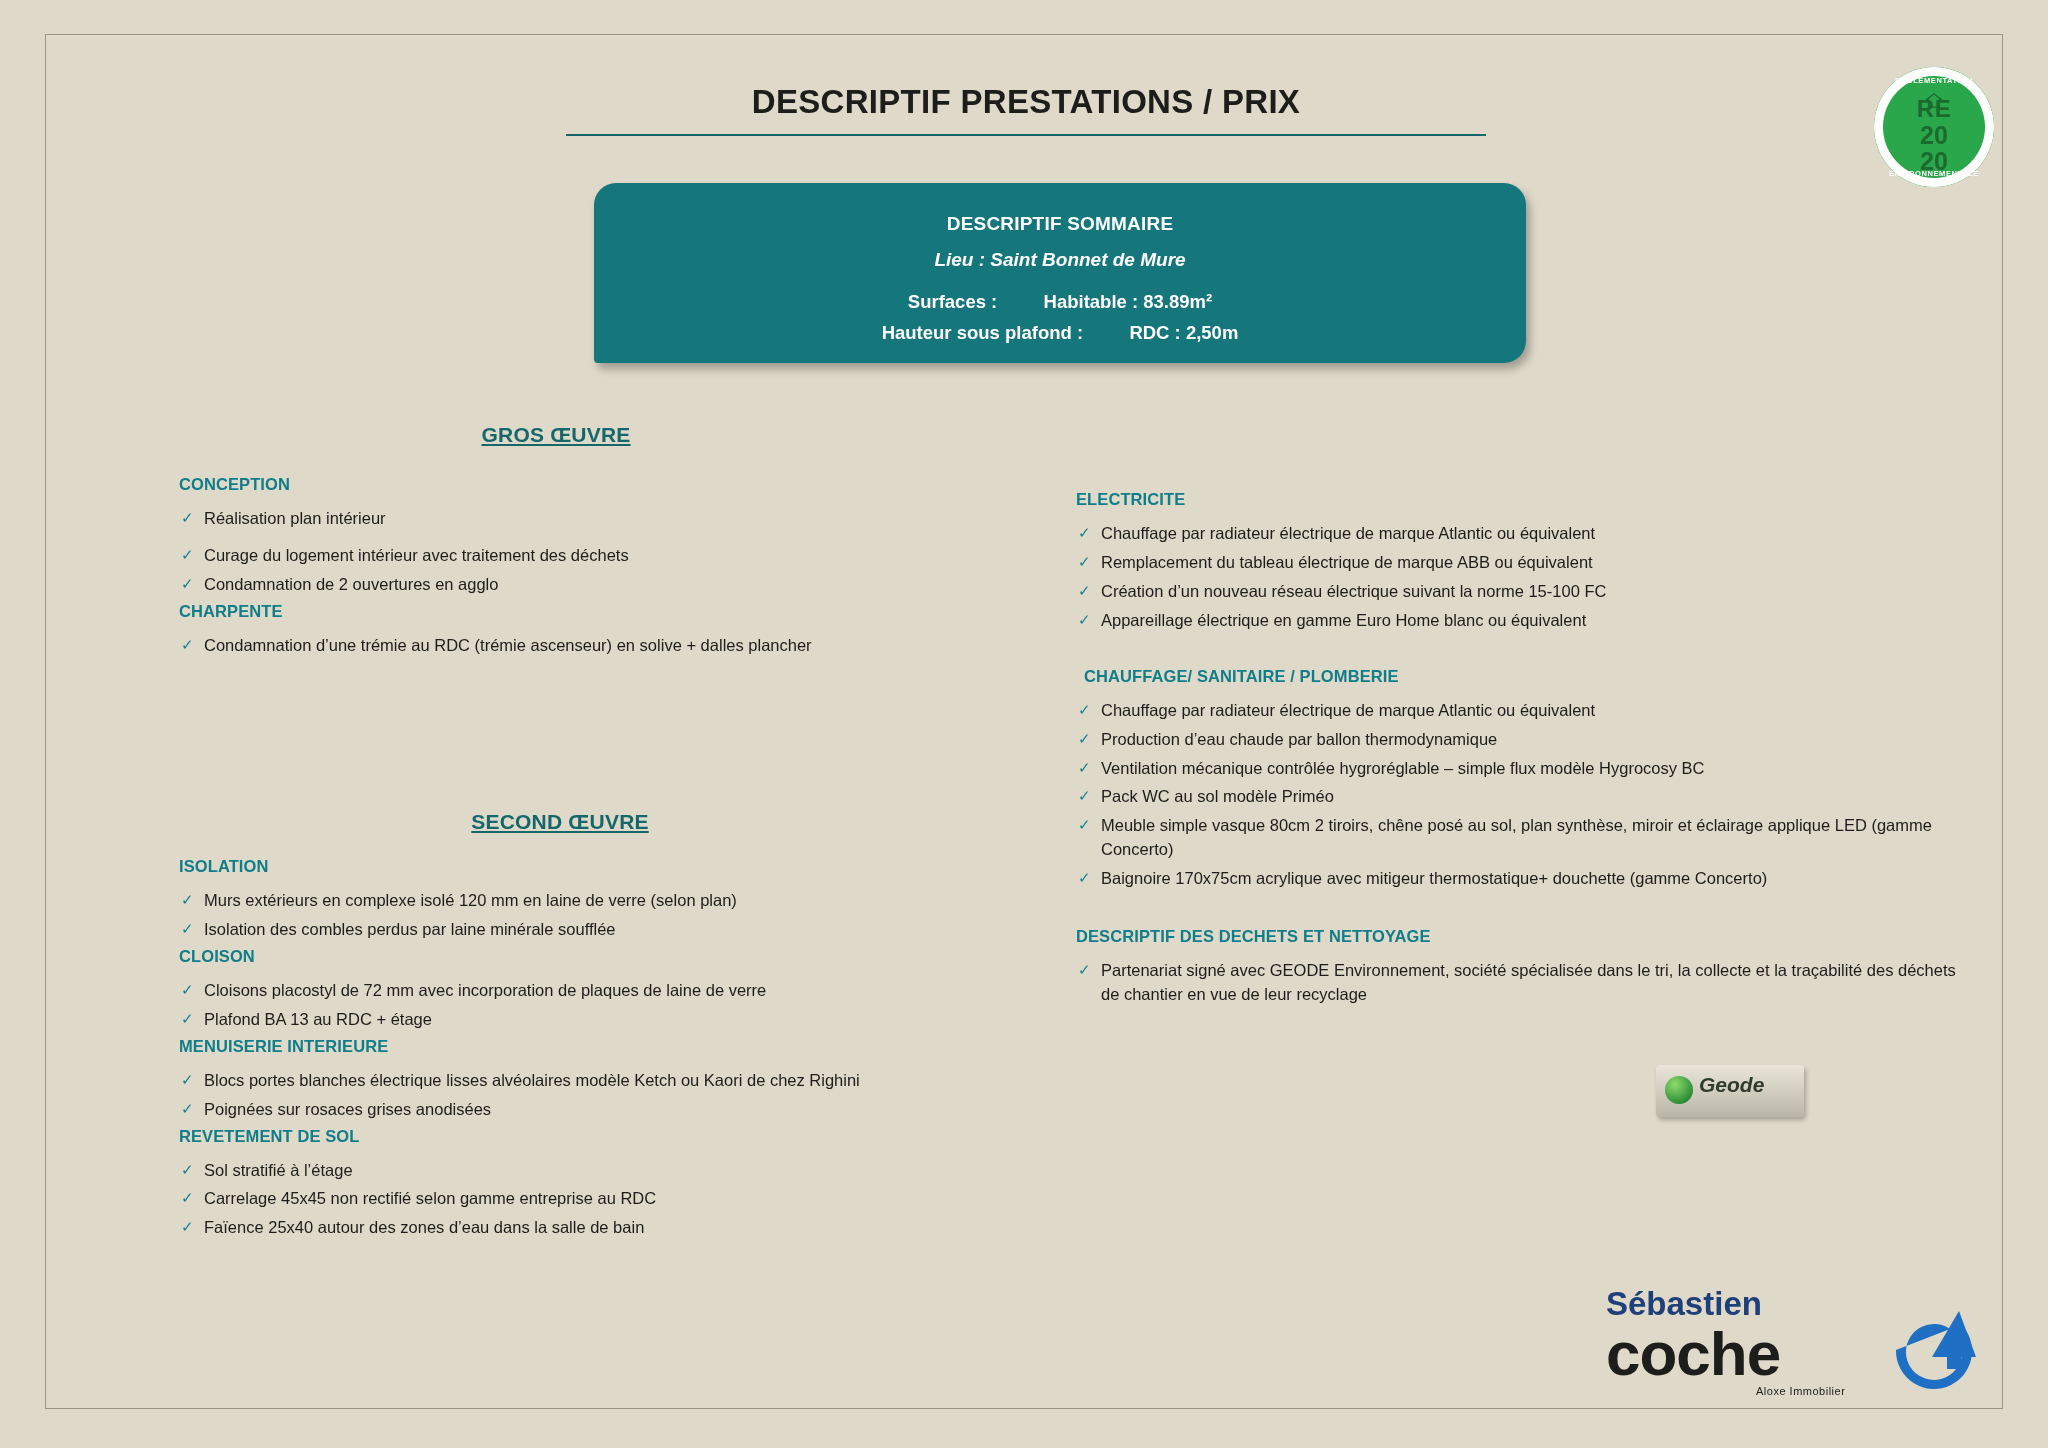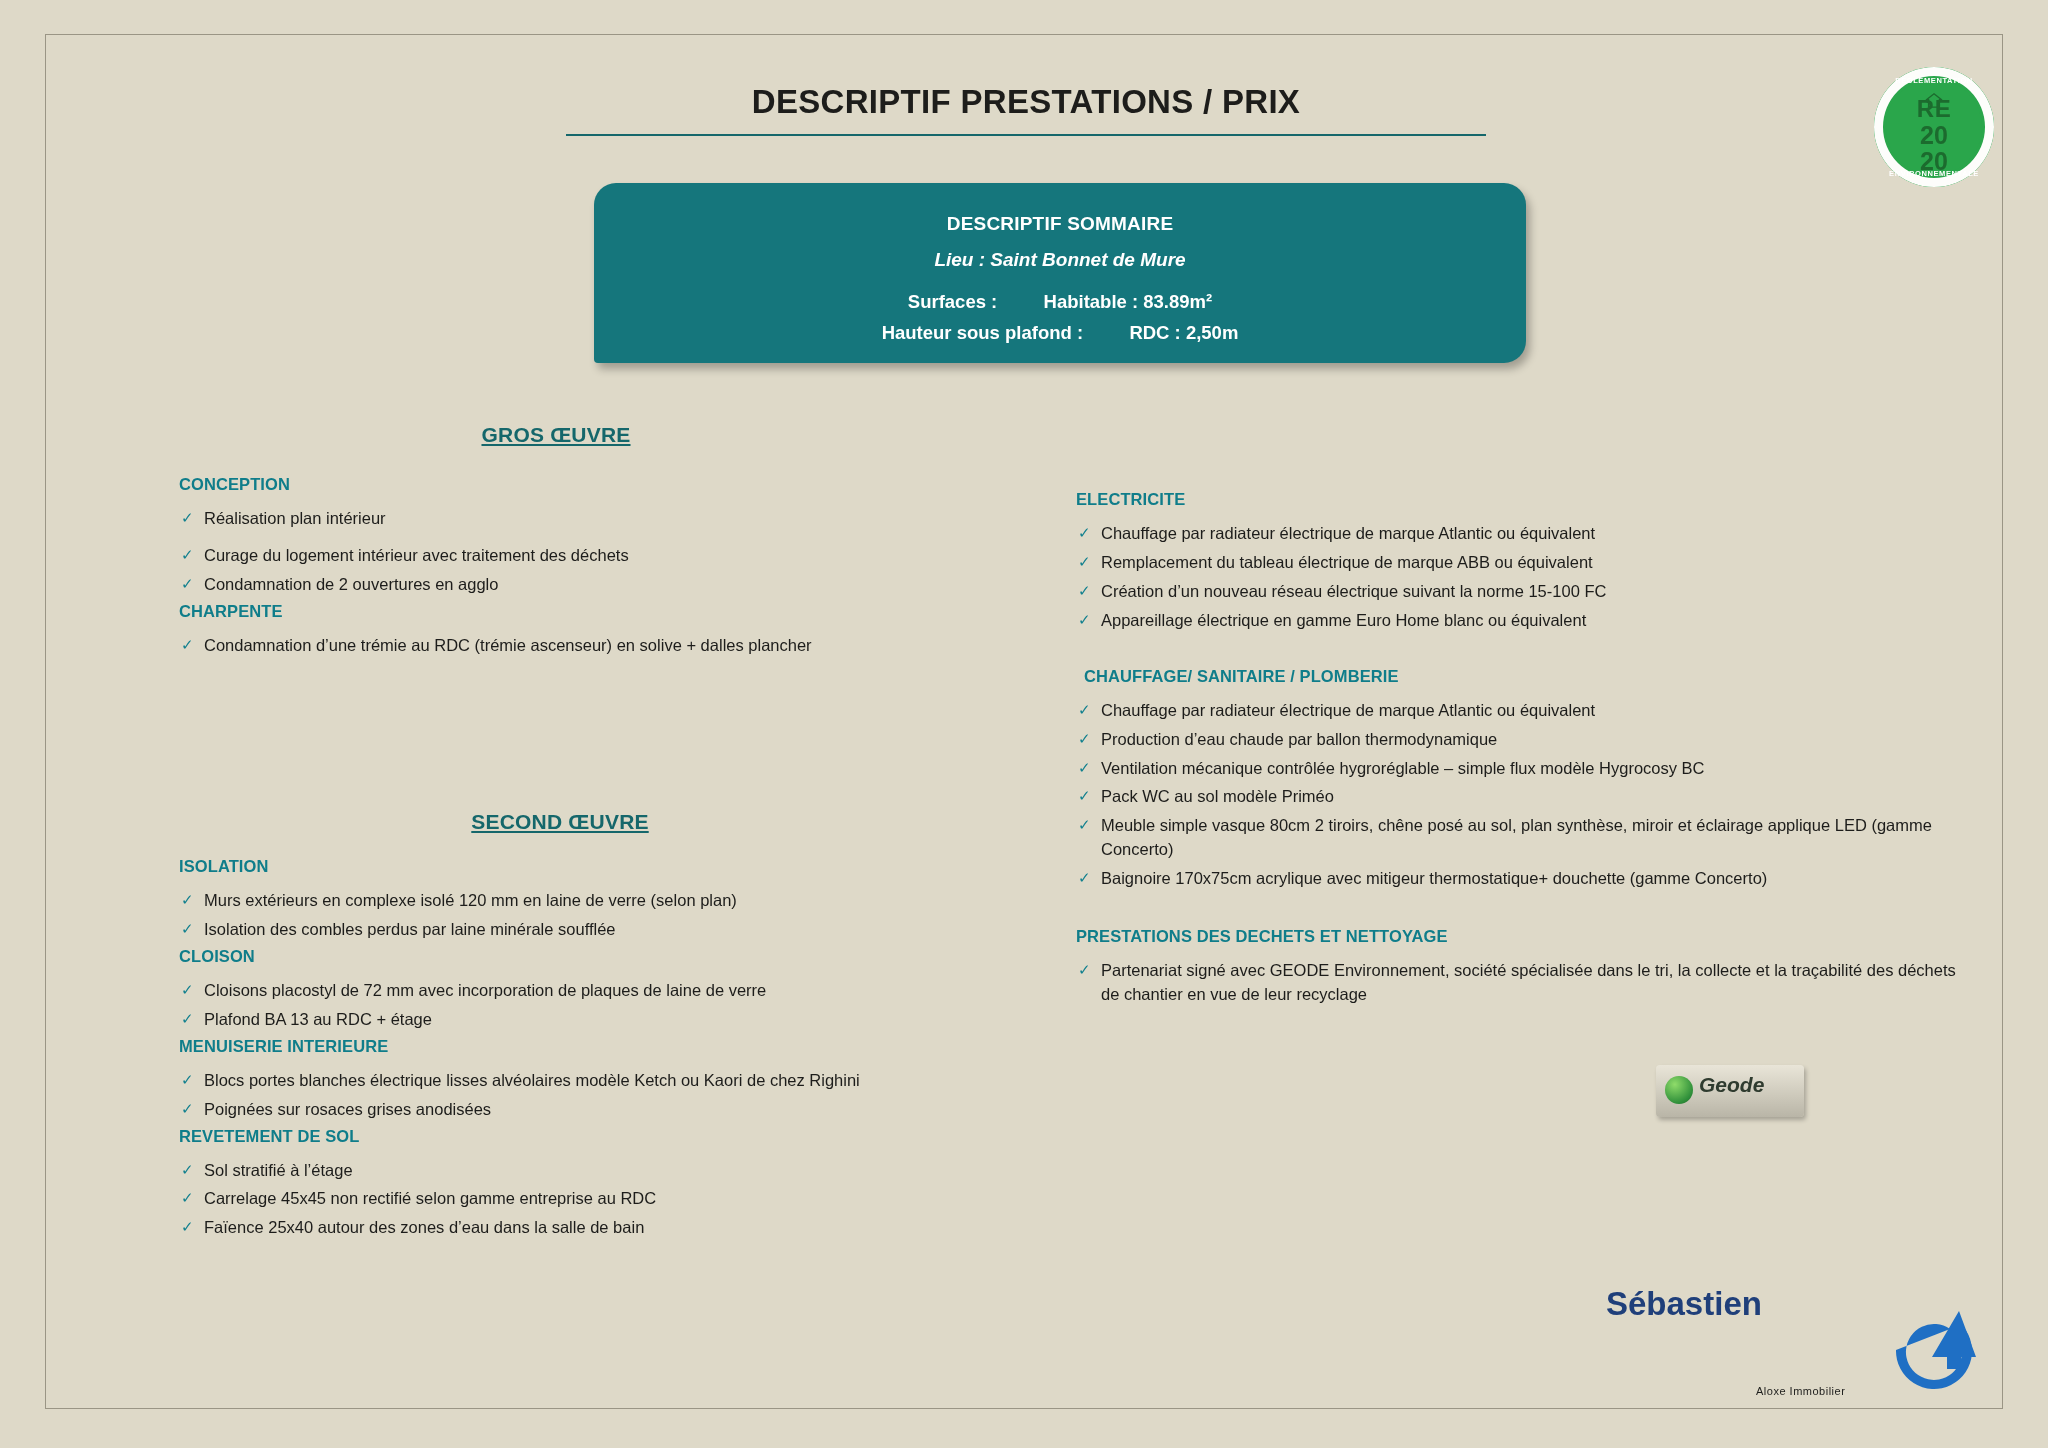--- a/index.html
+++ b/index.html
@@ -369,35 +369,36 @@
       <ul class="items">
         <li><span class="tick">✓</span><span>Chauffage par radiateur électrique de marque Atlantic ou équivalent</span></li>
         <li><span class="tick">✓</span><span>Production d’eau chaude par ballon thermodynamique</span></li>
         <li><span class="tick">✓</span><span>Ventilation mécanique contrôlée hygroréglable – simple flux modèle Hygrocosy BC</span></li>
         <li><span class="tick">✓</span><span>Pack WC au sol modèle Priméo</span></li>
         <li style="padding-left:25px;"><span class="tick">✓</span><span>Meuble simple vasque 80cm 2 tiroirs, chêne posé au sol, plan synthèse, miroir et éclairage applique LED (gamme Concerto)</span></li>
         <li><span class="tick">✓</span><span>Baignoire 170x75cm acrylique avec mitigeur thermostatique+ douchette (gamme Concerto)</span></li>
       </ul>
     </div>
     <div style="margin-top:36px;">
-      <div class="sub-head">PRESTATIONS DES DECHETS ET NETTOYAGE</div>
+      <div class="sub-head">DESCRIPTIF DES DECHETS ET NETTOYAGE</div>
       <ul class="items">
         <li><span class="tick">✓</span><span>Partenariat signé avec GEODE Environnement, société spécialisée dans le tri, la collecte et la traçabilité des déchets de chantier en vue de leur recyclage</span></li>
       </ul>
     </div>
   </div>
 
   <div class="geode">
     <div class="g-ball"></div>
     <div class="g-name">Geode</div>
     <div class="g-sub">environnement</div>
   </div>
 
   <div class="coche">
     <div class="seb">Sébastien</div>
+    <div class="name">coche</div>
     <div class="sub">Aloxe Immobilier</div>
     <svg class="mark" viewBox="0 0 120 90">
       <path d="M70 45 m-38 0 a38 38 0 1 0 60 -30 l-6 9 a28 28 0 1 1 -44 21 a28 28 0 0 1 44 -21" fill="#1f6fc4"></path>
       <path d="M95 6 L68 52 L83 52 L83 64 L97 64 L97 52 L112 52 Z" fill="#1f6fc4"></path>
       <path d="M95 20 L82 44 L108 44 Z" fill="#ffffff" opacity="0"></path>
     </svg>
   </div>
 
 </div>
 

